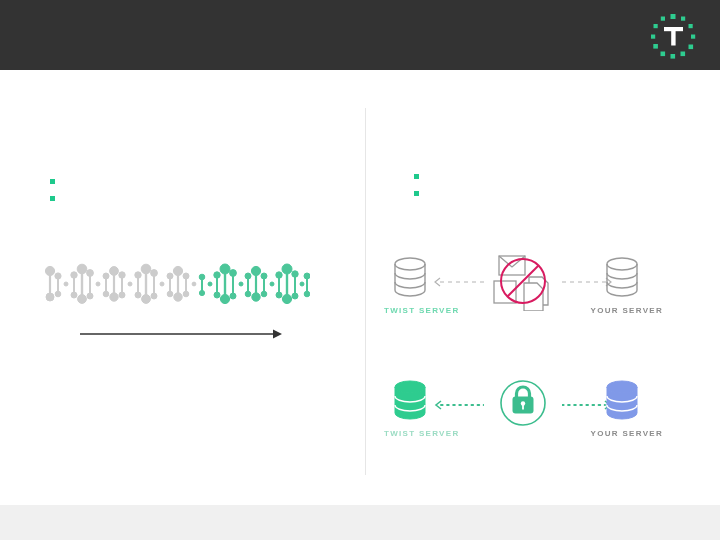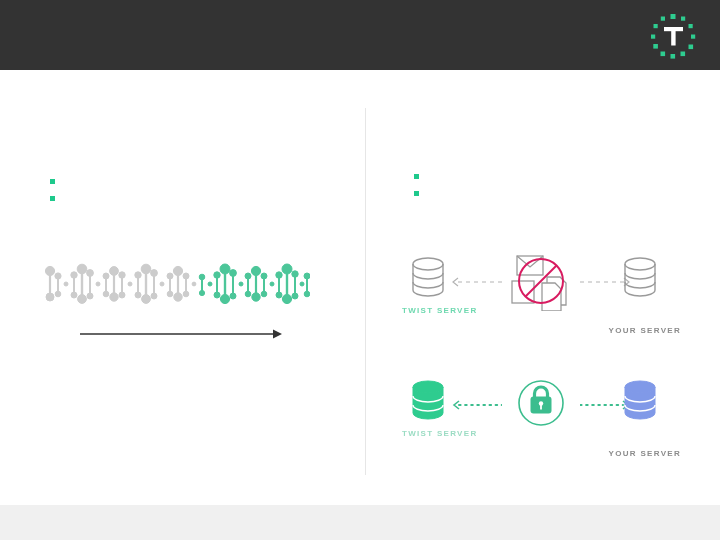--- a/index.html
+++ b/index.html
@@ -43,21 +43,21 @@
 
   
   .helix{position:absolute;left:45px;top:258px;width:265px;height:52px;}
   .helix svg{display:block;}
 
   
   .helix-arrow{position:absolute;left:80px;top:328px;width:202px;height:12px;}
   .helix-arrow svg{display:block;}
 
   
-  .srow{position:absolute;left:395px;width:290px;height:75px;}
+  .srow{position:absolute;left:377px;width:290px;height:75px;}
   .srow-top{top:255px;}
   .srow-bottom{top:378px;}
 
   .db{position:absolute;top:0;width:40px;height:46px;}
   .db-left{left:13px;}
   .db-right{left:225px;}
   .db svg{display:block;}
 
   .mid-icon{position:absolute;left:108px;top:-4px;width:75px;height:60px;}
   .mid-icon svg{display:block;}
@@ -66,21 +66,21 @@
   .dash svg{display:block;}
   .dash-l{left:55px;width:52px;}
   .dash-r{left:185px;width:52px;}
 
   .slabel{
     position:absolute;top:51px;
     font-size:8px;letter-spacing:1.3px;font-weight:bold;
     white-space:nowrap;
   }
   .slabel-left{left:7px;color:#6fd9b0;}
-  .slabel-right{left:null;right:4px;color:#8c8c8c;margin-top:20px;}
+  .slabel-right{left:null;right:4px;color:#8c8c8c;}
   .srow-bottom .slabel-left{color:#9bdcc3;}
 </style>
 </head>
 <body>
 
 <div class="slide">
 
   <div class="header">
     <div class="logo">
       <svg width="58" height="58" viewBox="0 0 58 58" aria-hidden="true">

